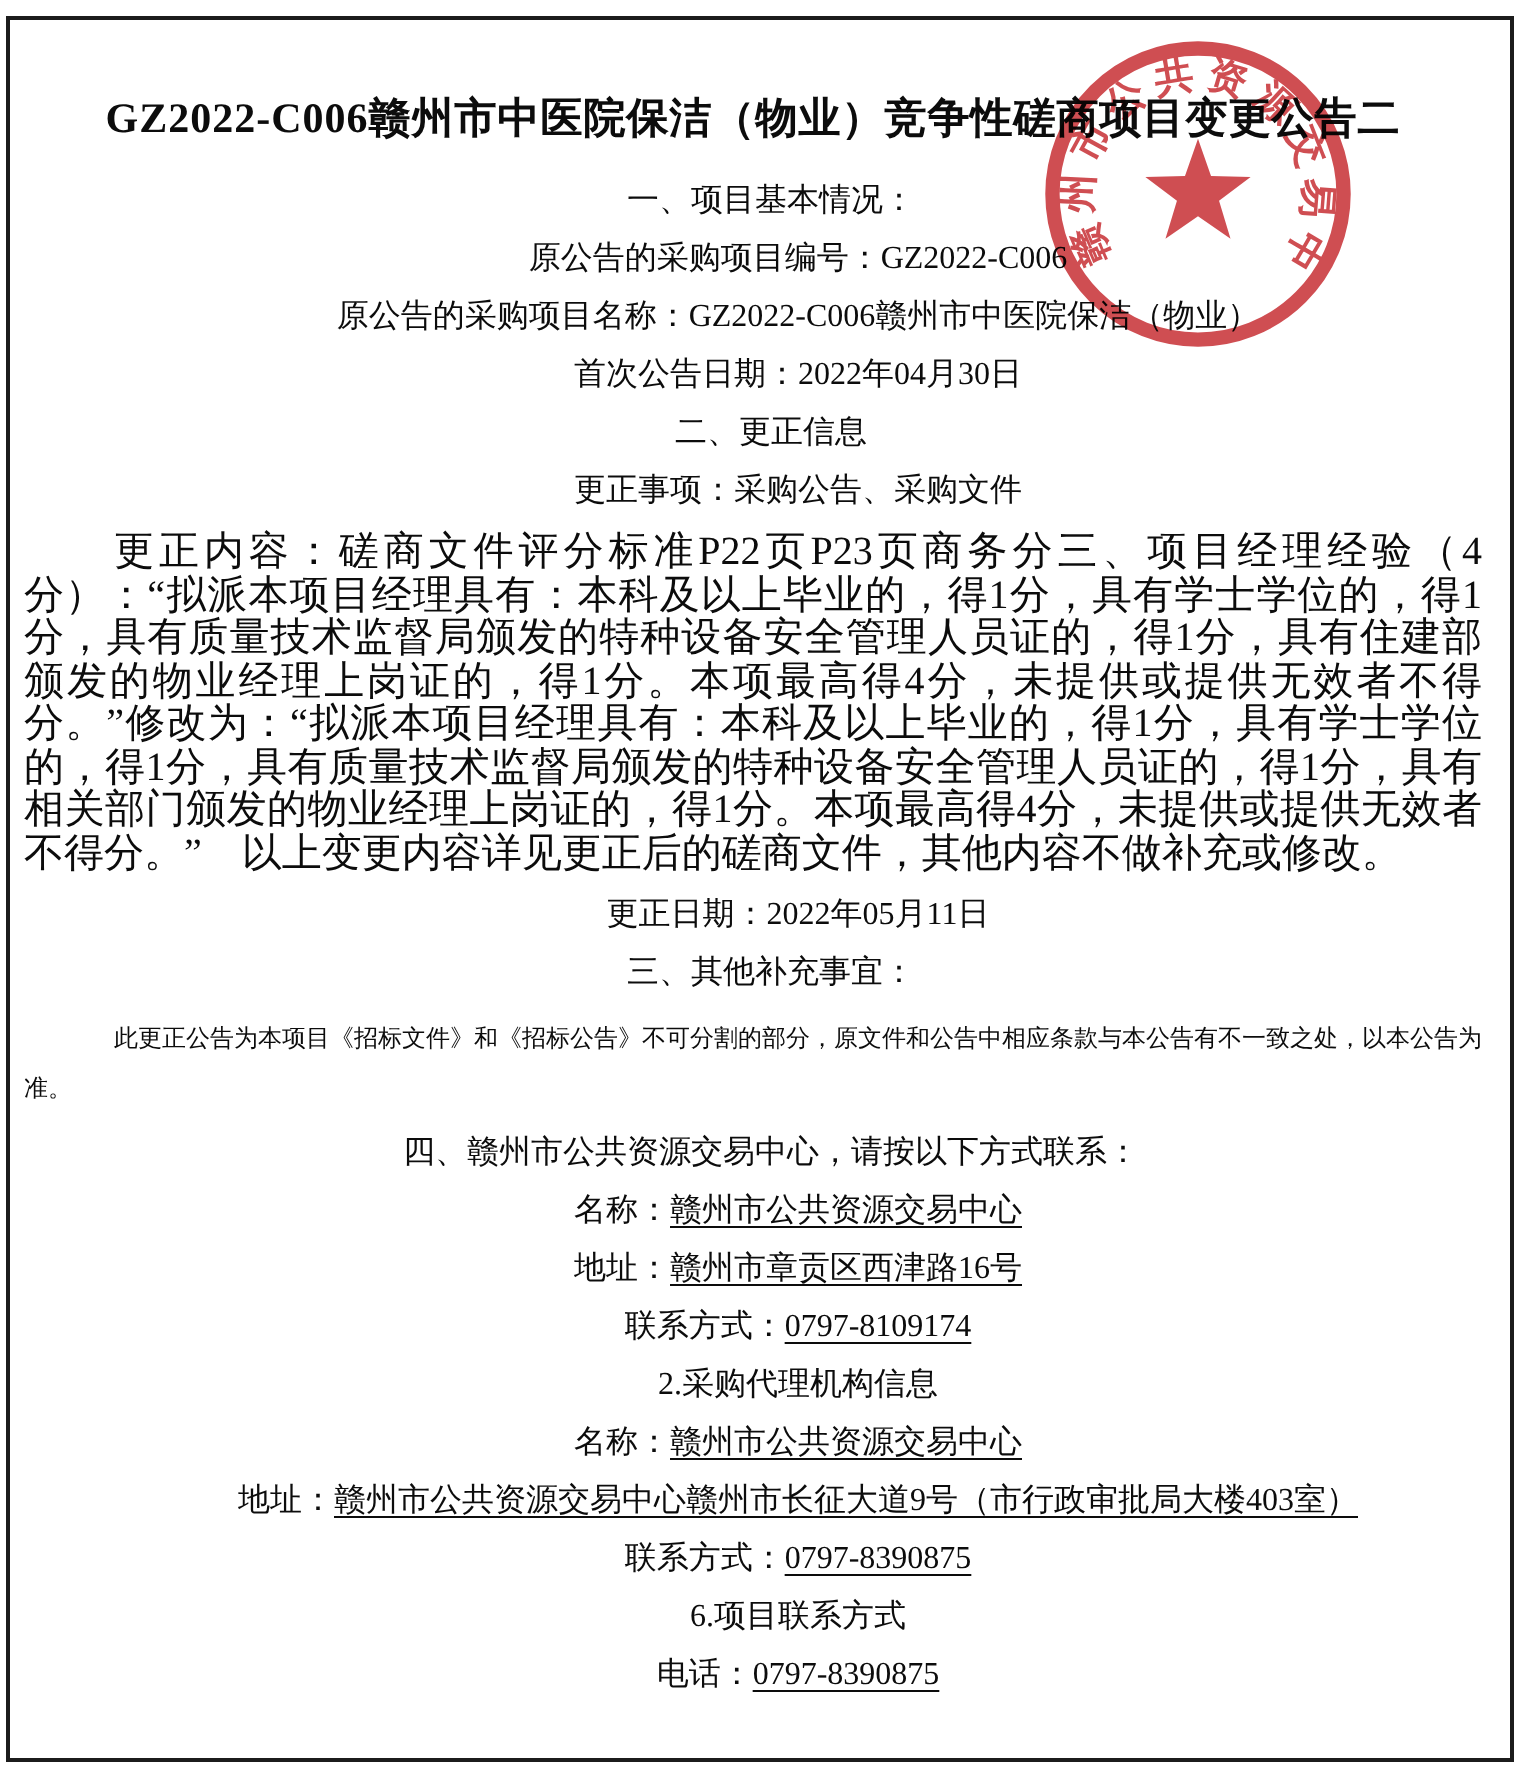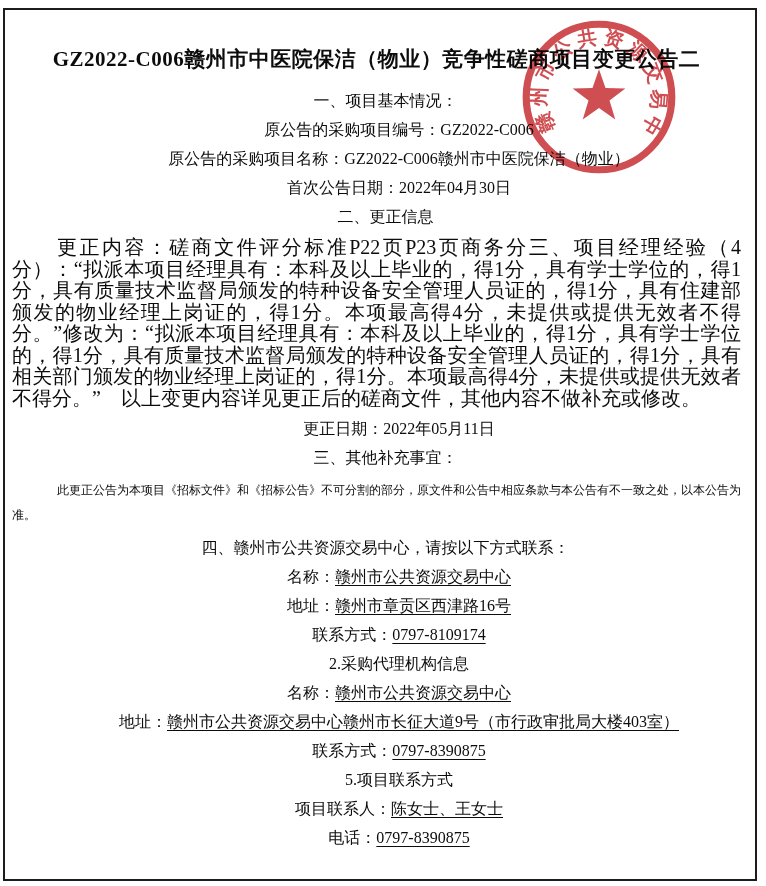--- a/index.html
+++ b/index.html
@@ -70,39 +70,39 @@
 <div class="frame">
 
   <h1 class="doc-title">GZ2022-C006赣州市中医院保洁（物业）竞争性磋商项目变更公告二</h1>
 
   <div class="line sec">一、项目基本情况：</div>
   <div class="line sub">原公告的采购项目编号：GZ2022-C006</div>
   <div class="line sub">原公告的采购项目名称：GZ2022-C006赣州市中医院保洁（物业）</div>
   <div class="line sub">首次公告日期：2022年04月30日</div>
 
   <div class="line sec">二、更正信息</div>
+  <div class="line sub">更正事项：采购公告、采购文件</div>
   <div class="para">更正内容：磋商文件评分标准P22页P23页商务分三、项目经理经验（4分）：“拟派本项目经理具有：本科及以上毕业的，得1分，具有学士学位的，得1分，具有质量技术监督局颁发的特种设备安全管理人员证的，得1分，具有住建部颁发的物业经理上岗证的，得1分。本项最高得4分，未提供或提供无效者不得分。”修改为：“拟派本项目经理具有：本科及以上毕业的，得1分，具有学士学位的，得1分，具有质量技术监督局颁发的特种设备安全管理人员证的，得1分，具有相关部门颁发的物业经理上岗证的，得1分。本项最高得4分，未提供或提供无效者不得分。”　以上变更内容详见更正后的磋商文件，其他内容不做补充或修改。</div>
   <div class="line sub">更正日期：2022年05月11日</div>
 
   <div class="line sec">三、其他补充事宜：</div>
   <div class="para3">此更正公告为本项目《招标文件》和《招标公告》不可分割的部分，原文件和公告中相应条款与本公告有不一致之处，以本公告为准。</div>
 
   <div class="line sec">四、赣州市公共资源交易中心，请按以下方式联系：</div>
 
   <div class="line sub"><span>名称：</span><span class="u">赣州市公共资源交易中心</span></div>
   <div class="line sub"><span>地址：</span><span class="u">赣州市章贡区西津路16号</span></div>
   <div class="line sub"><span>联系方式：</span><span class="u">0797-8109174</span></div>
 
   <div class="line sub">2.采购代理机构信息</div>
   <div class="line sub"><span>名称：</span><span class="u">赣州市公共资源交易中心</span></div>
   <div class="line sub"><span>地址：</span><span class="u">赣州市公共资源交易中心赣州市长征大道9号（市行政审批局大楼403室）</span></div>
   <div class="line sub"><span>联系方式：</span><span class="u">0797-8390875</span></div>
 
-  <div class="line sub">5.项目联系方式</div>
-  <div class="line sub"><span>项目联系人：</span><span class="u">陈女士、王女士</span></div>
+  <div class="line sub">6.项目联系方式</div>
   <div class="line sub"><span>电话：</span><span class="u">0797-8390875</span></div>
 
 </div>
 
 <svg class="stamp" viewBox="0 0 160 160" xmlns="http://www.w3.org/2000/svg" aria-hidden="true">
   <circle cx="80" cy="80" r="71" fill="none" stroke="#c5262c" stroke-width="7"></circle>
   <polygon points="80,53 86.35,71.26 105.68,71.66 90.27,83.34 95.87,101.84 80,90.8 64.13,101.84 69.73,83.34 54.32,71.66 73.65,71.26" fill="#c5262c"></polygon>
   <defs>
     <path id="sealTextArc" d="M 43.2,116.8 A 52 52 0 1 1 116.8,116.8" fill="none"></path>
   </defs>

